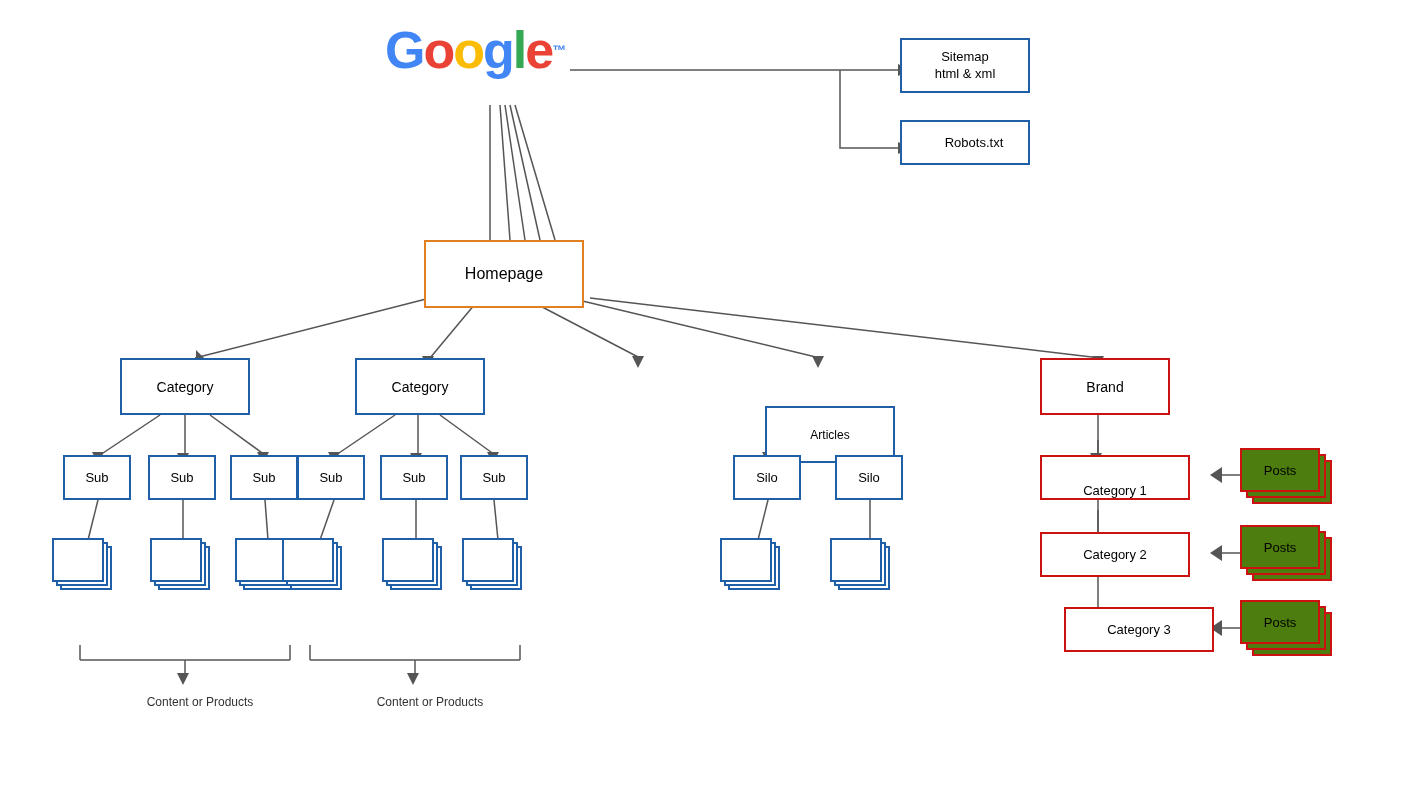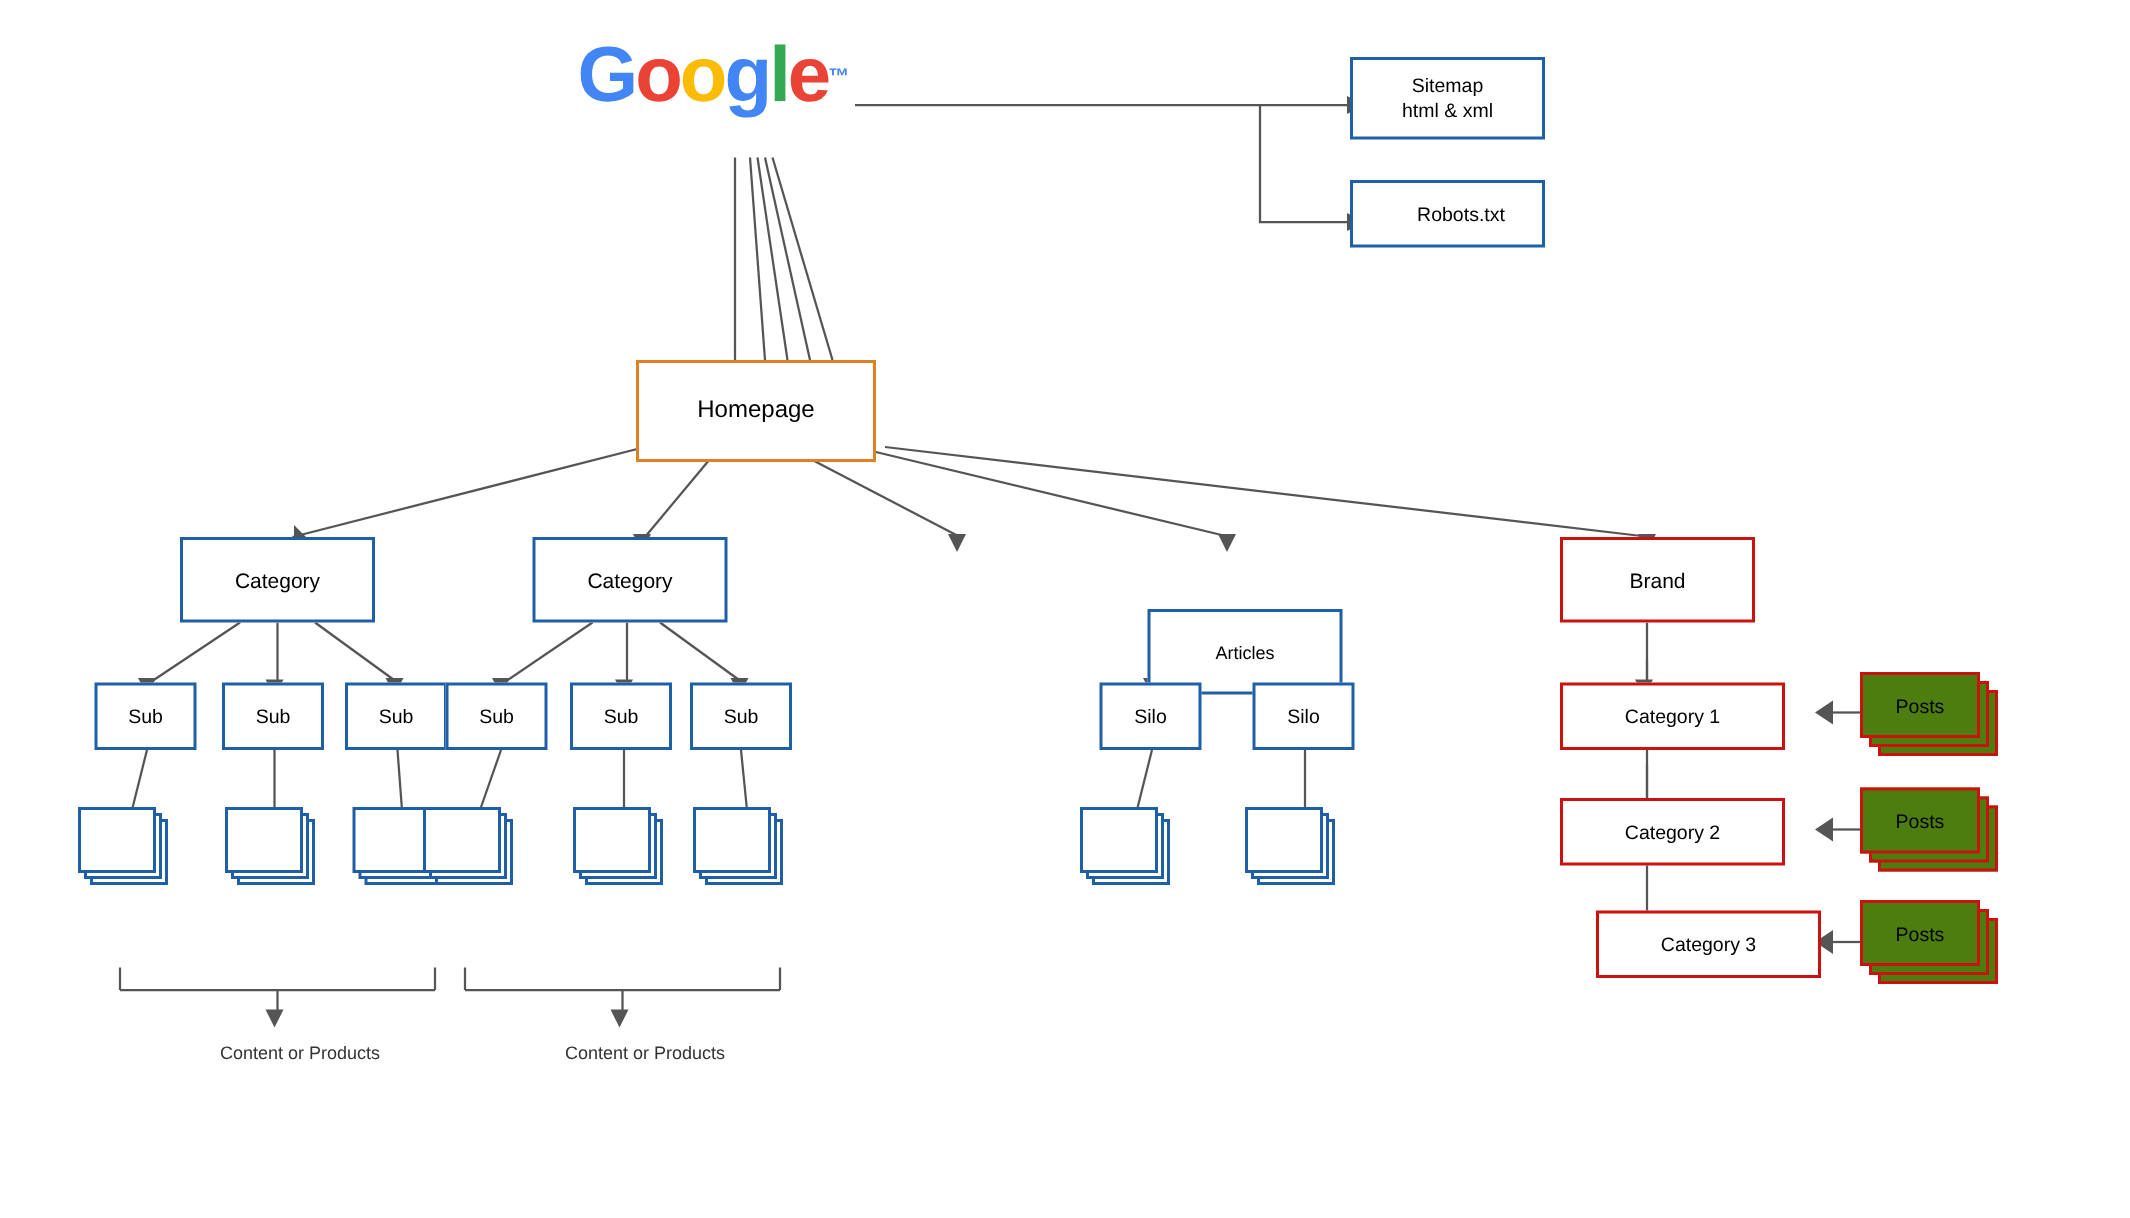--- a/index.html
+++ b/index.html
@@ -307,21 +307,21 @@
   </div>
 
   <div class="node" style="left:120px; top:690px; width:160px; height:24px; font-size:12px; color:#333;">
     <span>Content or Products</span>
   </div>
 
   <div class="node" style="left:350px; top:690px; width:160px; height:24px; font-size:12px; color:#333;">
     <span>Content or Products</span>
   </div>
 
-  <div class="node node-red" style="left:1040px; top:455px; width:150px; height:45px; font-size:13px;">
+  <div class="node node-red" style="left:1040px; top:455px; width:150px; height:45px; font-size:13px;align-items:flex-end;">
     <span>Category 1</span>
   </div>
 
   <div class="node node-red" style="left:1040px; top:532px; width:150px; height:45px; font-size:13px;">
     <span>Category 2</span>
   </div>
 
   <div class="node node-red" style="left:1040px; top:607px; width:150px; height:45px; font-size:13px;margin-left:24px;">
     <span>Category 3</span>
   </div>

